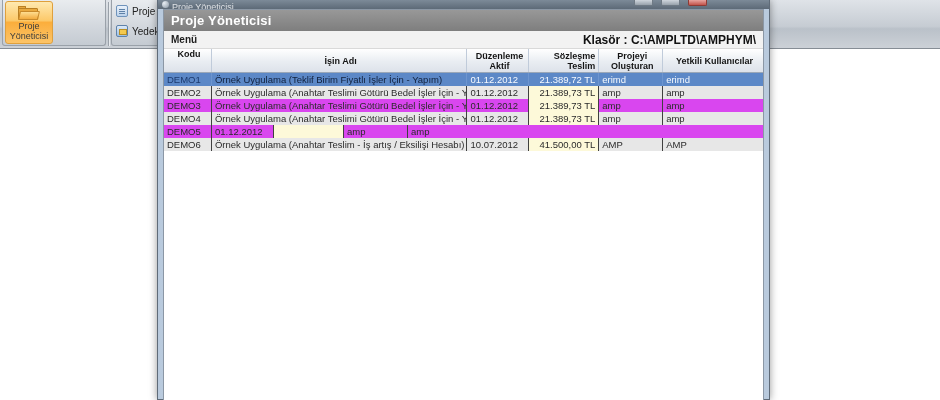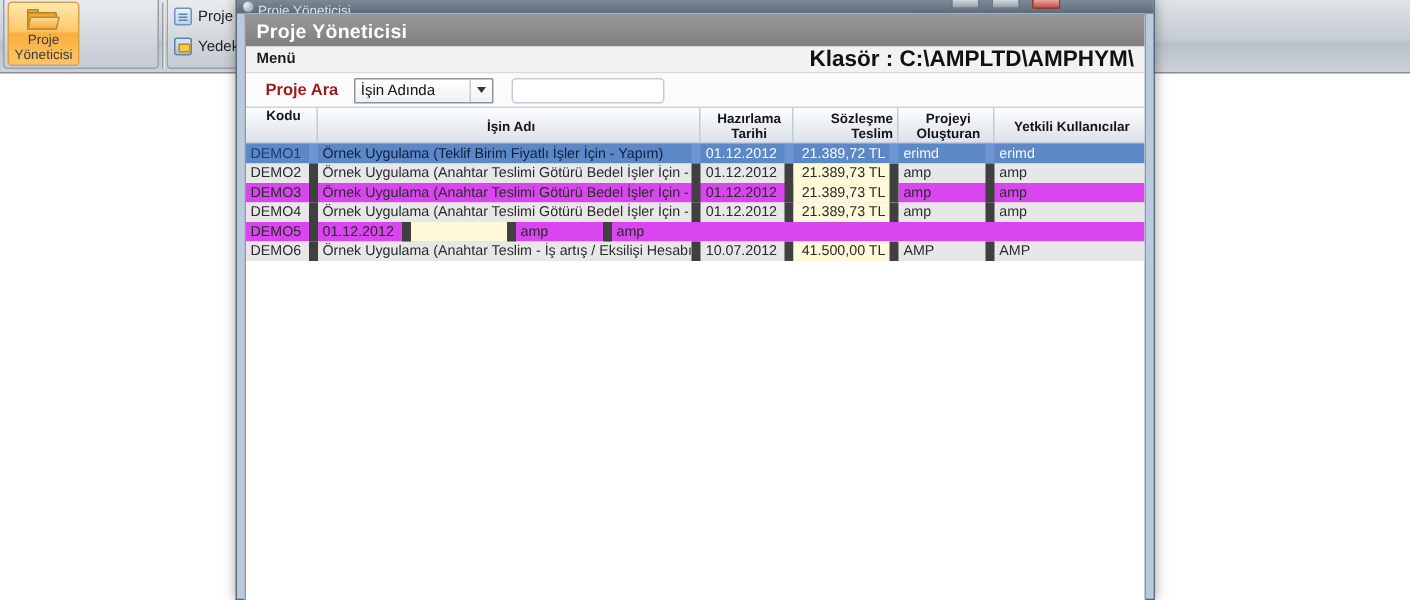--- a/index.html
+++ b/index.html
@@ -68,21 +68,21 @@
     background:#fff; border:1px solid #8b97a5; border-bottom:none; overflow:hidden; }
 
   .hdr-band { height:21px; background:linear-gradient(#989898,#7e7e7e);
     display:flex; align-items:center; }
   .hdr-band .hdr-title { color:#fff; font-weight:bold; font-size:13px; padding-left:7px;
     letter-spacing:.2px; }
 
   .menu-row { height:18px; background:#f2f2f2; border-bottom:1px solid #d9d9d9;
     display:flex; align-items:center; justify-content:space-between; padding:0 7px; }
   .menu-label { font-size:10px; font-weight:bold; color:#1d1d1d; }
-  .folder-label { font-size:15px; font-weight:bold; color:#111;margin-left:14px; }
+  .folder-label { font-size:12px; font-weight:bold; color:#111;margin-left:14px; }
 
   .search-row { height:23px; background:#fbfbfb; border-bottom:1px solid #ccd3db;
     display:flex; align-items:center; }
   .search-label { font-size:11px; font-weight:bold; color:#9e1b1b; margin-left:13px; }
   .combo { margin-left:10px; width:93px; height:17px; background:linear-gradient(#fff,#eef1f4);
     border:1px solid #8e959c; border-radius:1px; display:flex; align-items:center;
     justify-content:space-between; font-size:10px; color:#111; padding-left:4px; }
   .combo-arrow-box { width:15px; height:15px; display:flex; align-items:center;
     justify-content:center; border-left:1px solid #c6ccd2; }
   .combo-arrow { width:0; height:0; border-left:3px solid transparent;
@@ -97,21 +97,21 @@
     border-bottom:1px solid #9aa7b8; }
   .gh-cell { border-right:1px solid #c0cbda; display:flex; align-items:center;
     justify-content:center; text-align:center; font-size:9px; font-weight:bold;
     color:#141414; line-height:10px; overflow:hidden; }
   .gh-kodu { justify-content:flex-start; padding-left:5px; gap:13px; }
   .sort-glyph { font-size:8px; color:#9aa7b8; font-weight:normal; }
 
   .grid-row { display:flex; height:13px; font-size:9.5px; color:#2b2b2b; }
   .grid-row.odd  { background:#d946ef; }
   .grid-row.even { background:#e7e7e7; }
-  .gcell { border-right:6px solid #404040; overflow:hidden; white-space:nowrap;
+  .gcell { border-right:1px solid #404040; overflow:hidden; white-space:nowrap;
     line-height:13px; }
   .c-kodu  { width:48px;  padding-left:3px;flex-direction:column; }
   .c-isin  { width:256px; padding-left:3px; }
   .c-tarih { width:62px;  padding-left:3px; }
   .c-bedel { width:70px;  padding-right:3px; text-align:right; background:#fdf9d9; }
   .c-olus  { width:64px;  padding-left:3px; }
   .c-yetk  { width:100px; padding-left:3px; border-right:none; }
 
   .grid-row.selected { background:#5c88c7; }
   .grid-row.selected .gcell { border-right-color:#6d95cf; background:transparent; }
@@ -166,41 +166,31 @@
 
       <div class="hdr-band">
         <span class="hdr-title">Proje Yöneticisi</span>
       </div>
 
       <div class="menu-row">
         <span class="menu-label">Menü</span>
         <span class="folder-label">Klasör : C:\AMPLTD\AMPHYM\</span>
       </div>
 
-      <div class="search-row">
-        <span class="search-label">Proje Ara</span>
-        <div class="combo">
-          <span>İşin Adında</span>
-          <span class="combo-arrow-box">
-            <span class="combo-arrow"></span>
-          </span>
-        </div>
-        <input class="search-input" type="text" value="" style="">
-      </div>
 
       <div class="grid-header">
         <div class="gh-cell gh-kodu c-kodu">
           <span>Kodu</span>
           <span class="sort-glyph">△</span>
         </div>
         <div class="gh-cell c-isin">
           <span>İşin Adı</span>
         </div>
         <div class="gh-cell c-tarih">
-          <span>Hazırlama Tarihi</span>
+          <span>Düzenleme Aktif</span>
         </div>
         <div class="gh-cell c-bedel" style="background:transparent">
           <span>Sözleşme Teslim</span>
         </div>
         <div class="gh-cell c-olus">
           <span>Projeyi Oluşturan</span>
         </div>
         <div class="gh-cell c-yetk">
           <span>Yetkili Kullanıcılar</span>
         </div>

